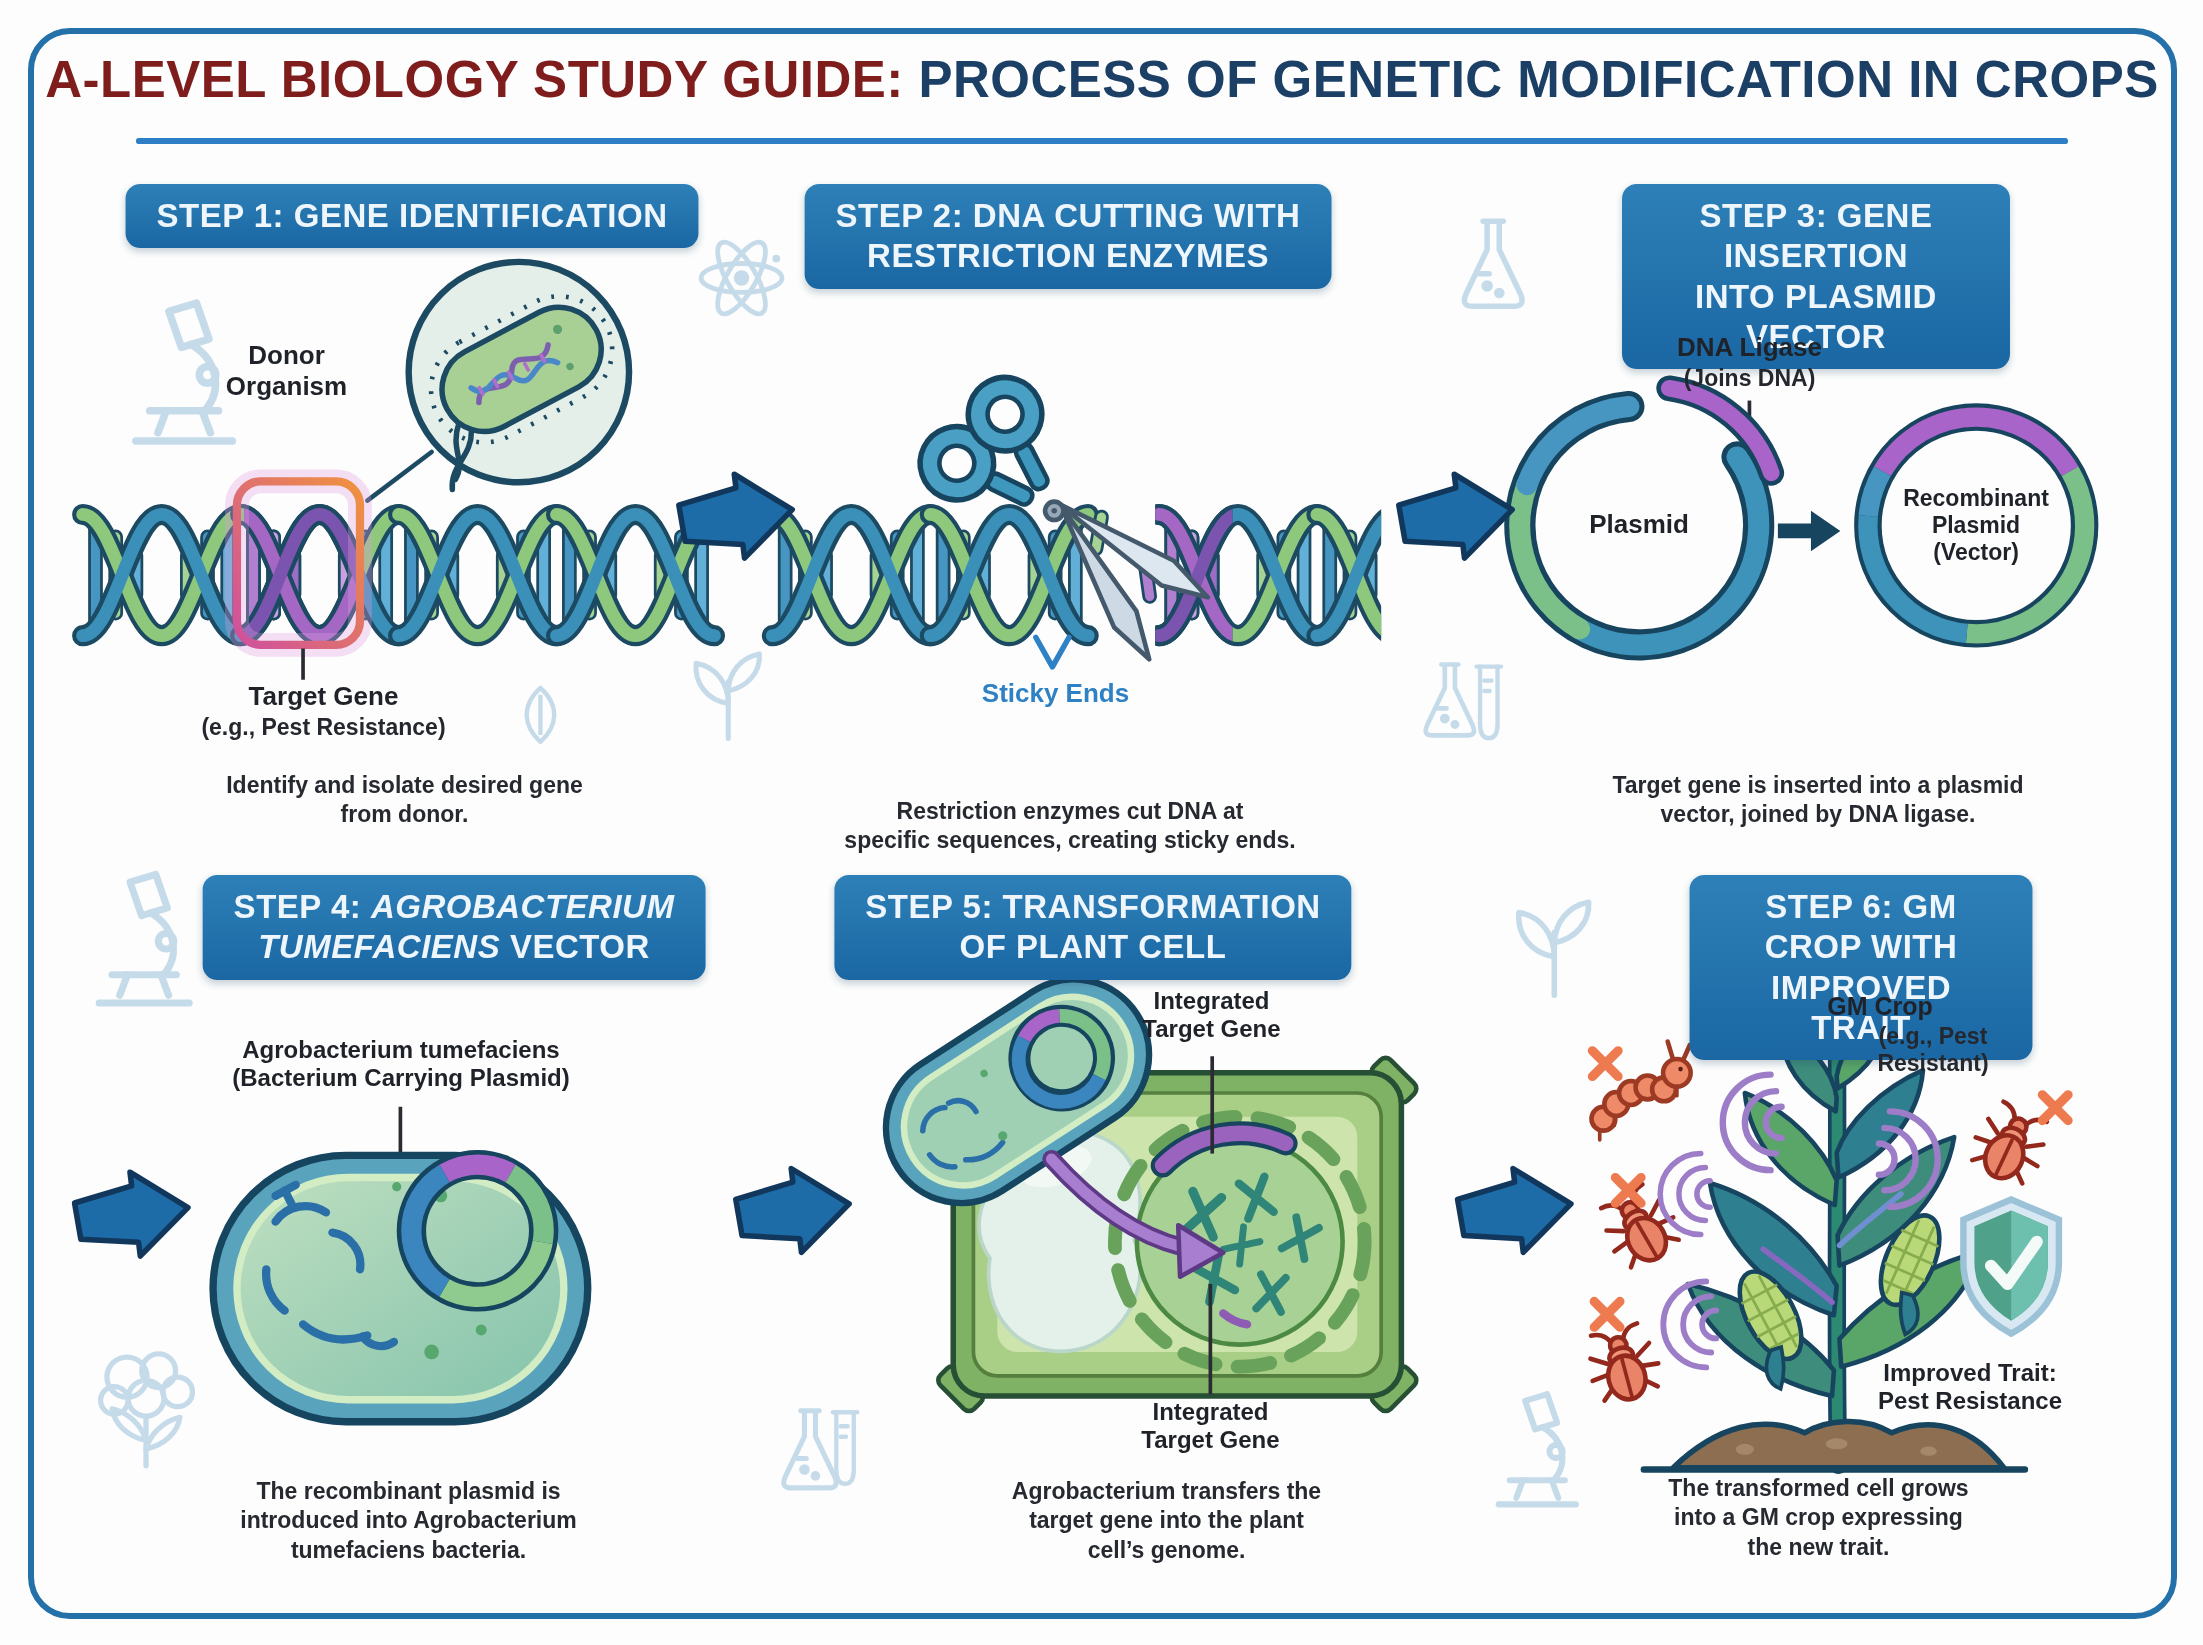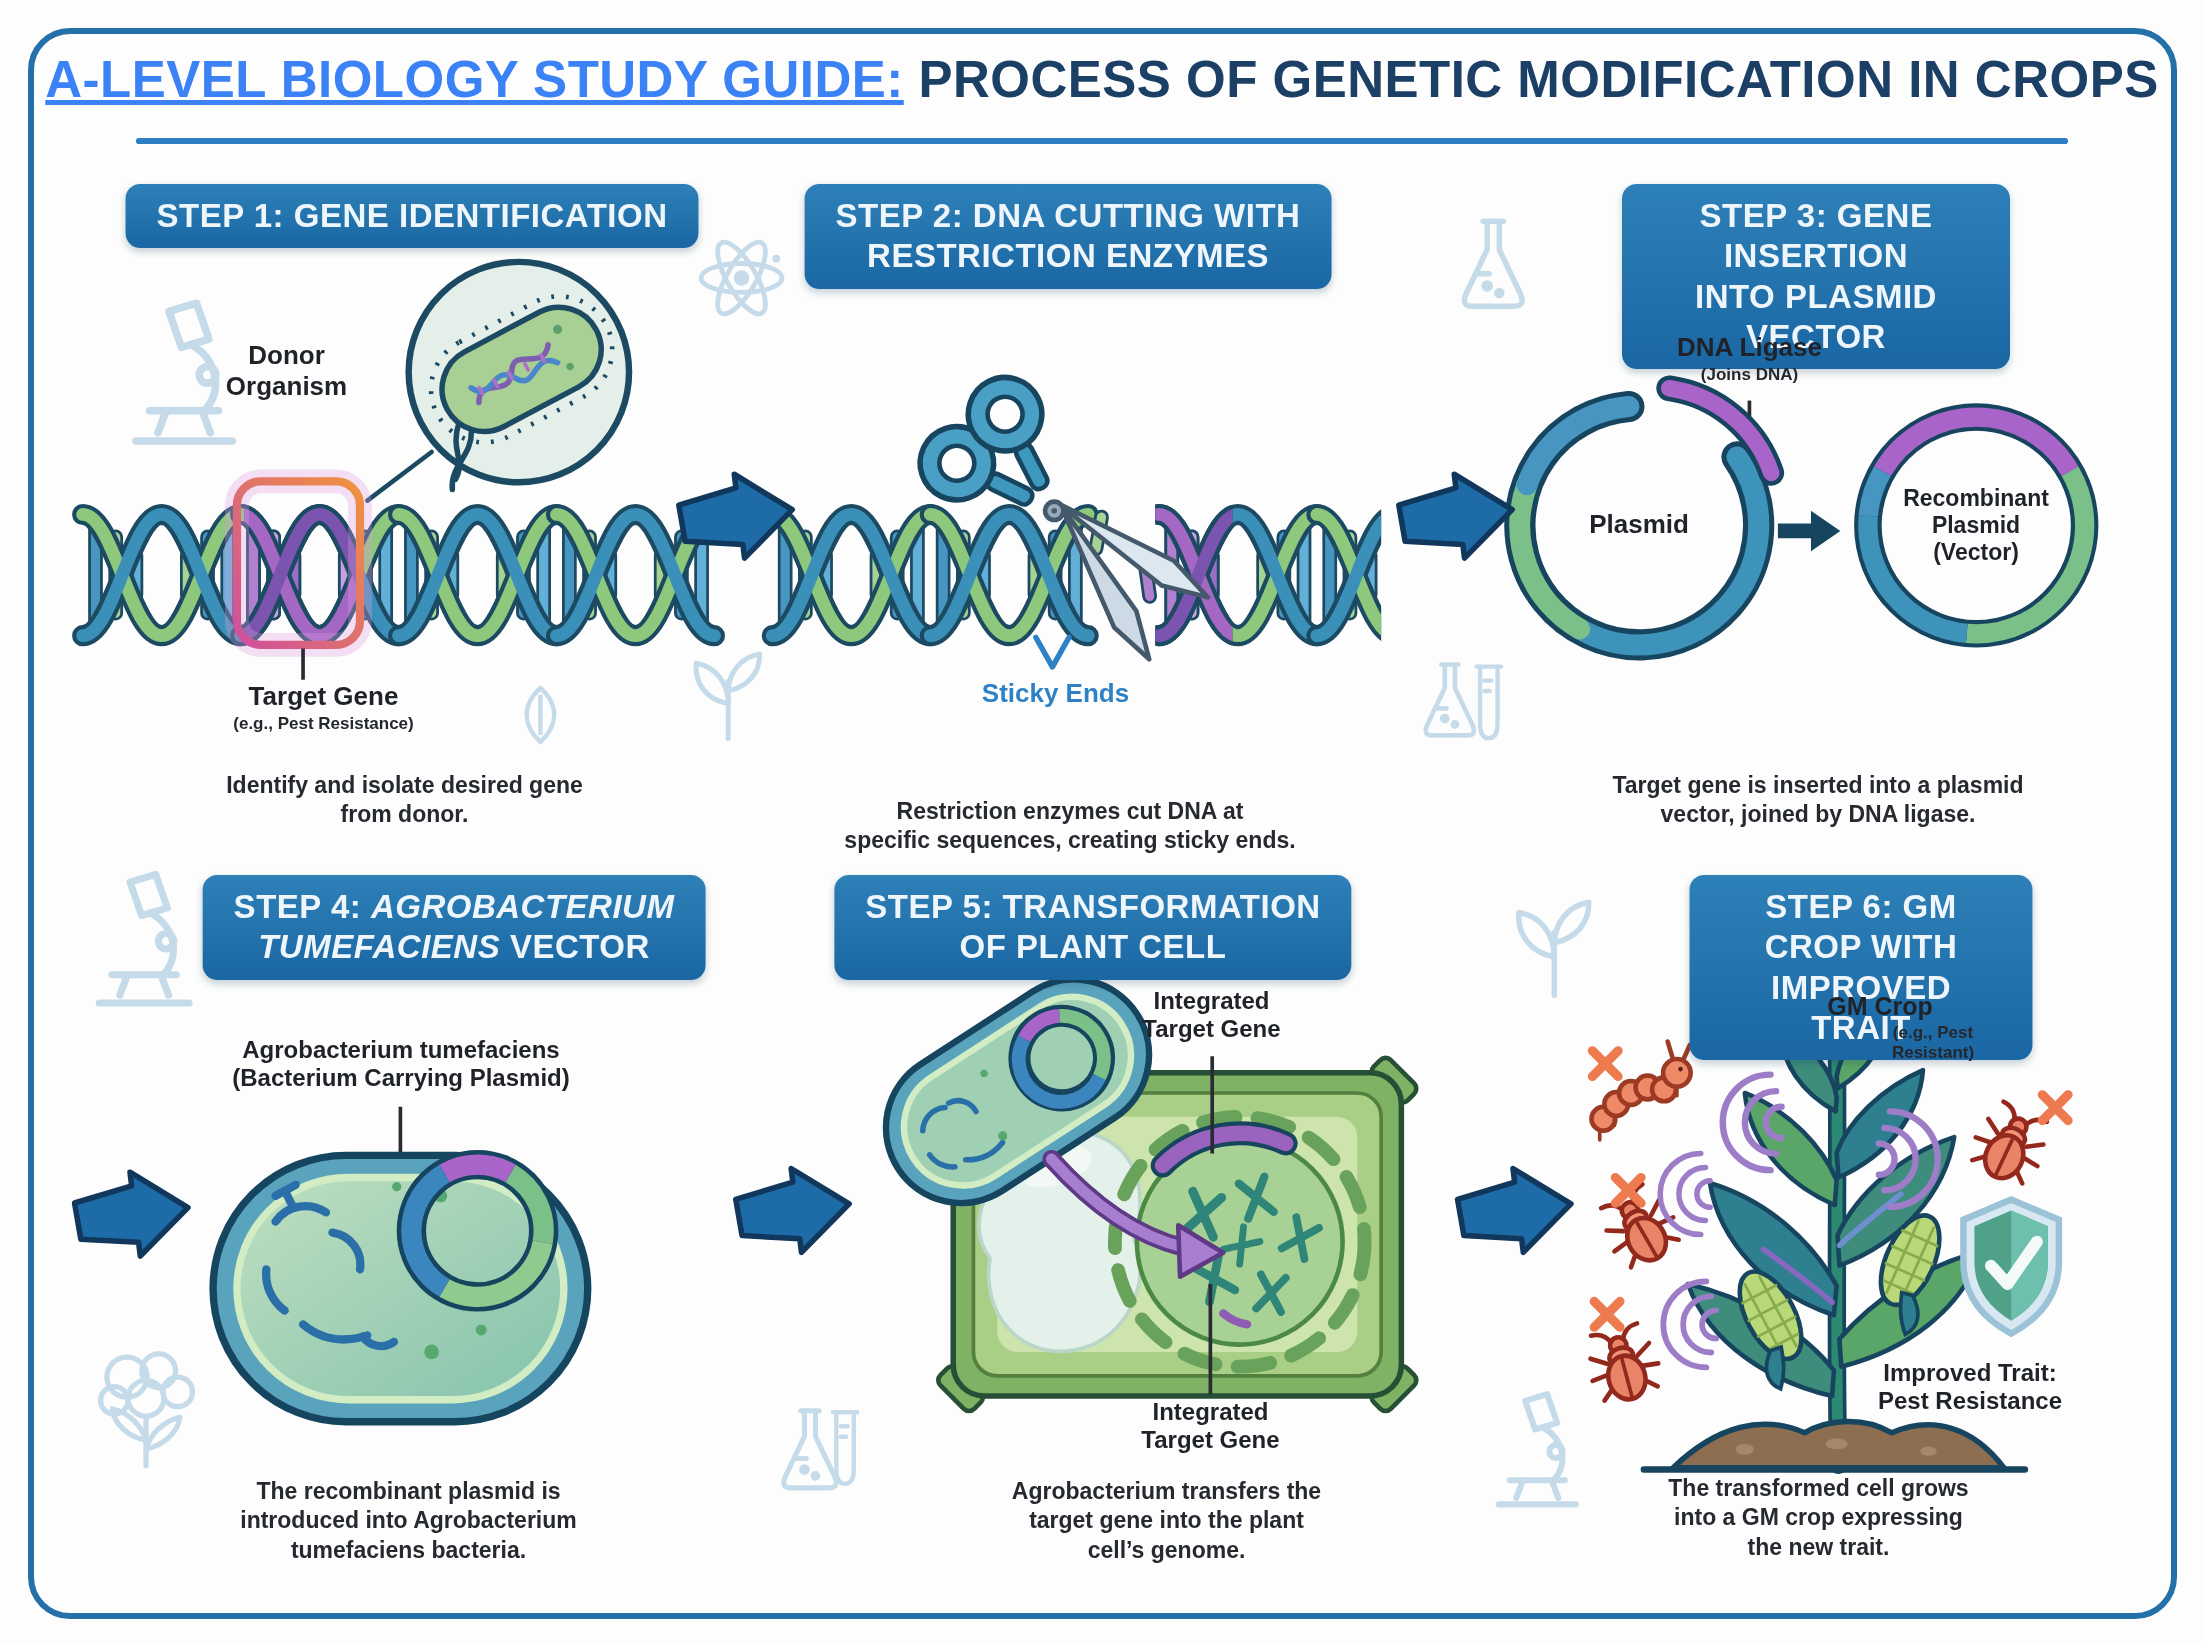--- a/index.html
+++ b/index.html
@@ -10,36 +10,36 @@
     color:#23262d;
   }
   .frame{
     position:absolute;left:27.5px;top:27.5px;right:27.5px;bottom:27.5px;
     border:6.4px solid #2470a8;border-radius:42px;background:transparent;
   }
   .title{
     position:absolute;left:0;top:50px;width:2204px;text-align:center;
     font-size:51px;font-weight:bold;letter-spacing:0.5px;white-space:nowrap;
   }
-  .title .t1{color:#3b82f6;text-decoration:underline;}
+  .title .t1{color:#7f1d1d;}
   .title .t2{color:#1c3f66;}
   .title-underline{
     position:absolute;left:136px;top:138px;width:1932px;height:5.5px;
     background:#2d7ec4;border-radius:2.8px;
   }
   .hdr{
     position:absolute;transform:translateX(-50%);
     background:linear-gradient(180deg,#2e80b8 0%,#1a67a3 100%);
     color:#eef6fc;font-weight:bold;font-size:33px;line-height:1.22;
     text-align:center;border-radius:14.7px;padding:12px 31px;
     letter-spacing:0.5px;white-space:pre-line;
     box-shadow:0 3.7px 7.3px rgba(16,56,92,.22);
   }
   .lbl{position:absolute;text-align:center;font-weight:bold;font-size:24px;line-height:1.18;white-space:pre-line;color:#1f2228;}
-  .sub{font-weight:600;font-size:17px;color:#24272d;}
+  .sub{font-weight:600;font-size:23px;color:#24272d;}
   .cap{position:absolute;text-align:center;font-weight:bold;font-size:23px;line-height:1.28;white-space:pre-line;color:#26292f;}
   .sticky{color:#2e81c4;font-size:26px;}
   .hdr i{font-style:italic;}
   svg.scene{position:absolute;left:0;top:0;}
   .helix{--sA:#8ec87c;--sB:#3a90b8;--rA:#4796c2;--rB:#a6d293;--rC:#62b0d8;}
   .helixP{--sA:#a468c4;--sB:#7a54ae;--rA:#b07fd0;--rB:#c9a0e0;--rC:#9a6ec4;}
 </style>
 </head>
 <body>
 

